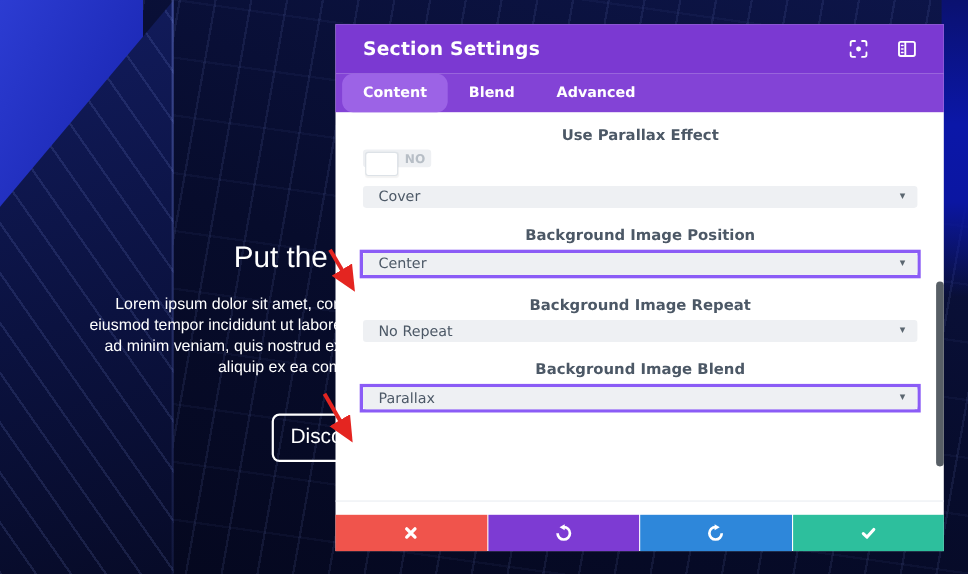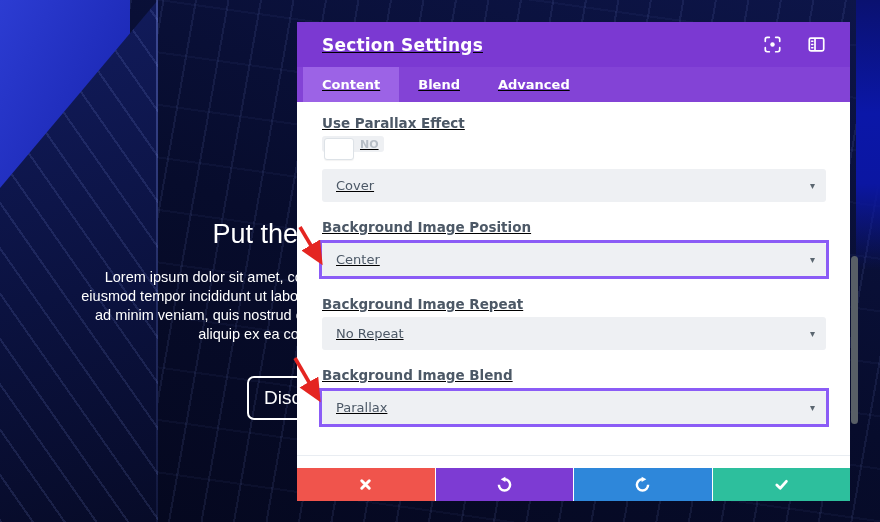--- a/index.html
+++ b/index.html
@@ -32,45 +32,45 @@
           font-size:27px; line-height:32px; font-weight:400; white-space:nowrap; }
   .hero-para { position:absolute; top:268px; left:0; width:311px; text-align:right;
           font-size:14.5px; line-height:19px; }
   .hero-para div { white-space:nowrap; }
   .hero-btn { position:absolute; top:376px; left:247px; width:110px; height:44px;
           border:2px solid #fff; border-radius:7px; background:transparent; color:#fff;
           font-size:19px; font-family:"Liberation Sans",sans-serif;
           display:flex; align-items:center; padding-left:15px; }
 
   
-  .modal { position:absolute; left:297px; top:22px; width:553px; height:479px; z-index:10;
-           background:#fff; display:flex; flex-direction:column;text-decoration:underline; }
+  .modal { position:absolute; left:305px; top:22px; width:553px; height:479px; z-index:10;
+           background:#fff; display:flex; flex-direction:column; }
   .modal-header { height:45px; background:#7b39d2; display:flex; align-items:center;
            padding:0 25px; flex:none; }
   .modal-title { color:#fff; font-size:17px; font-weight:700; letter-spacing:0.2px; }
   .header-icons { margin-left:auto; display:flex; align-items:center; gap:27px; }
   .hicon { width:17px; height:17px; display:block; cursor:pointer; }
 
   .modal-tabs { height:35px; background:#8343d6; display:flex; padding-left:6px; flex:none; }
   .tab { line-height:35px; padding:0 19px; color:#fff; font-size:13px; font-weight:700;
          cursor:pointer; }
-  .tab.active { background:#9c63e6; }
-
-  .modal-body { flex:1; padding:13px 24px 0 25px; overflow:hidden; }
+  .tab.active { background:#9c63e6;border-radius:10px; }
+
+  .modal-body { flex:1; padding:13px 24px 0 25px; overflow:hidden;text-align:center; }
   .field-label { font-size:13.5px; line-height:17px; font-weight:700; color:#4c5866;
          margin-bottom:4px; }
   .group { margin-bottom:17px; }
 
   .toggle { width:62px; height:16px; background:#eef0f3; border-radius:3px; position:relative;
          display:flex; align-items:center; cursor:pointer; margin-top:2px; }
   .toggle-knob { position:absolute; left:2px; top:2px; width:30px; height:22px; background:#fff;
          border:1px solid #dde2e7; border-radius:3px; box-shadow:0 1px 1px rgba(0,0,0,0.05); }
   .toggle-text { margin-left:38px; font-size:11px; font-weight:700; color:#b7bec6; }
 
-  .select { height:33px; background:#eef0f3; border-radius:3px; display:flex; align-items:center;
+  .select { height:20px; background:#eef0f3; border-radius:3px; display:flex; align-items:center;
          padding:0 14px; font-size:13px; color:#4c5866; position:relative; cursor:pointer; }
   .select .caret { position:absolute; right:11px; top:50%; transform:translateY(-54%);
          font-size:10px; color:#5b6670; }
   .hl-box { border:3px solid #8b5cf6; margin:0 -3px; }
 
   .modal-sep { position:absolute; left:0; right:0; bottom:45px; border-top:1px solid #e9edf2; }
   .modal-footer { height:33px; flex:none; display:flex; margin-top:auto; }
   .fbtn { flex:1; border:none; display:flex; align-items:center; justify-content:center;
          cursor:pointer; }
   .fbtn + .fbtn { margin-left:1px; }

